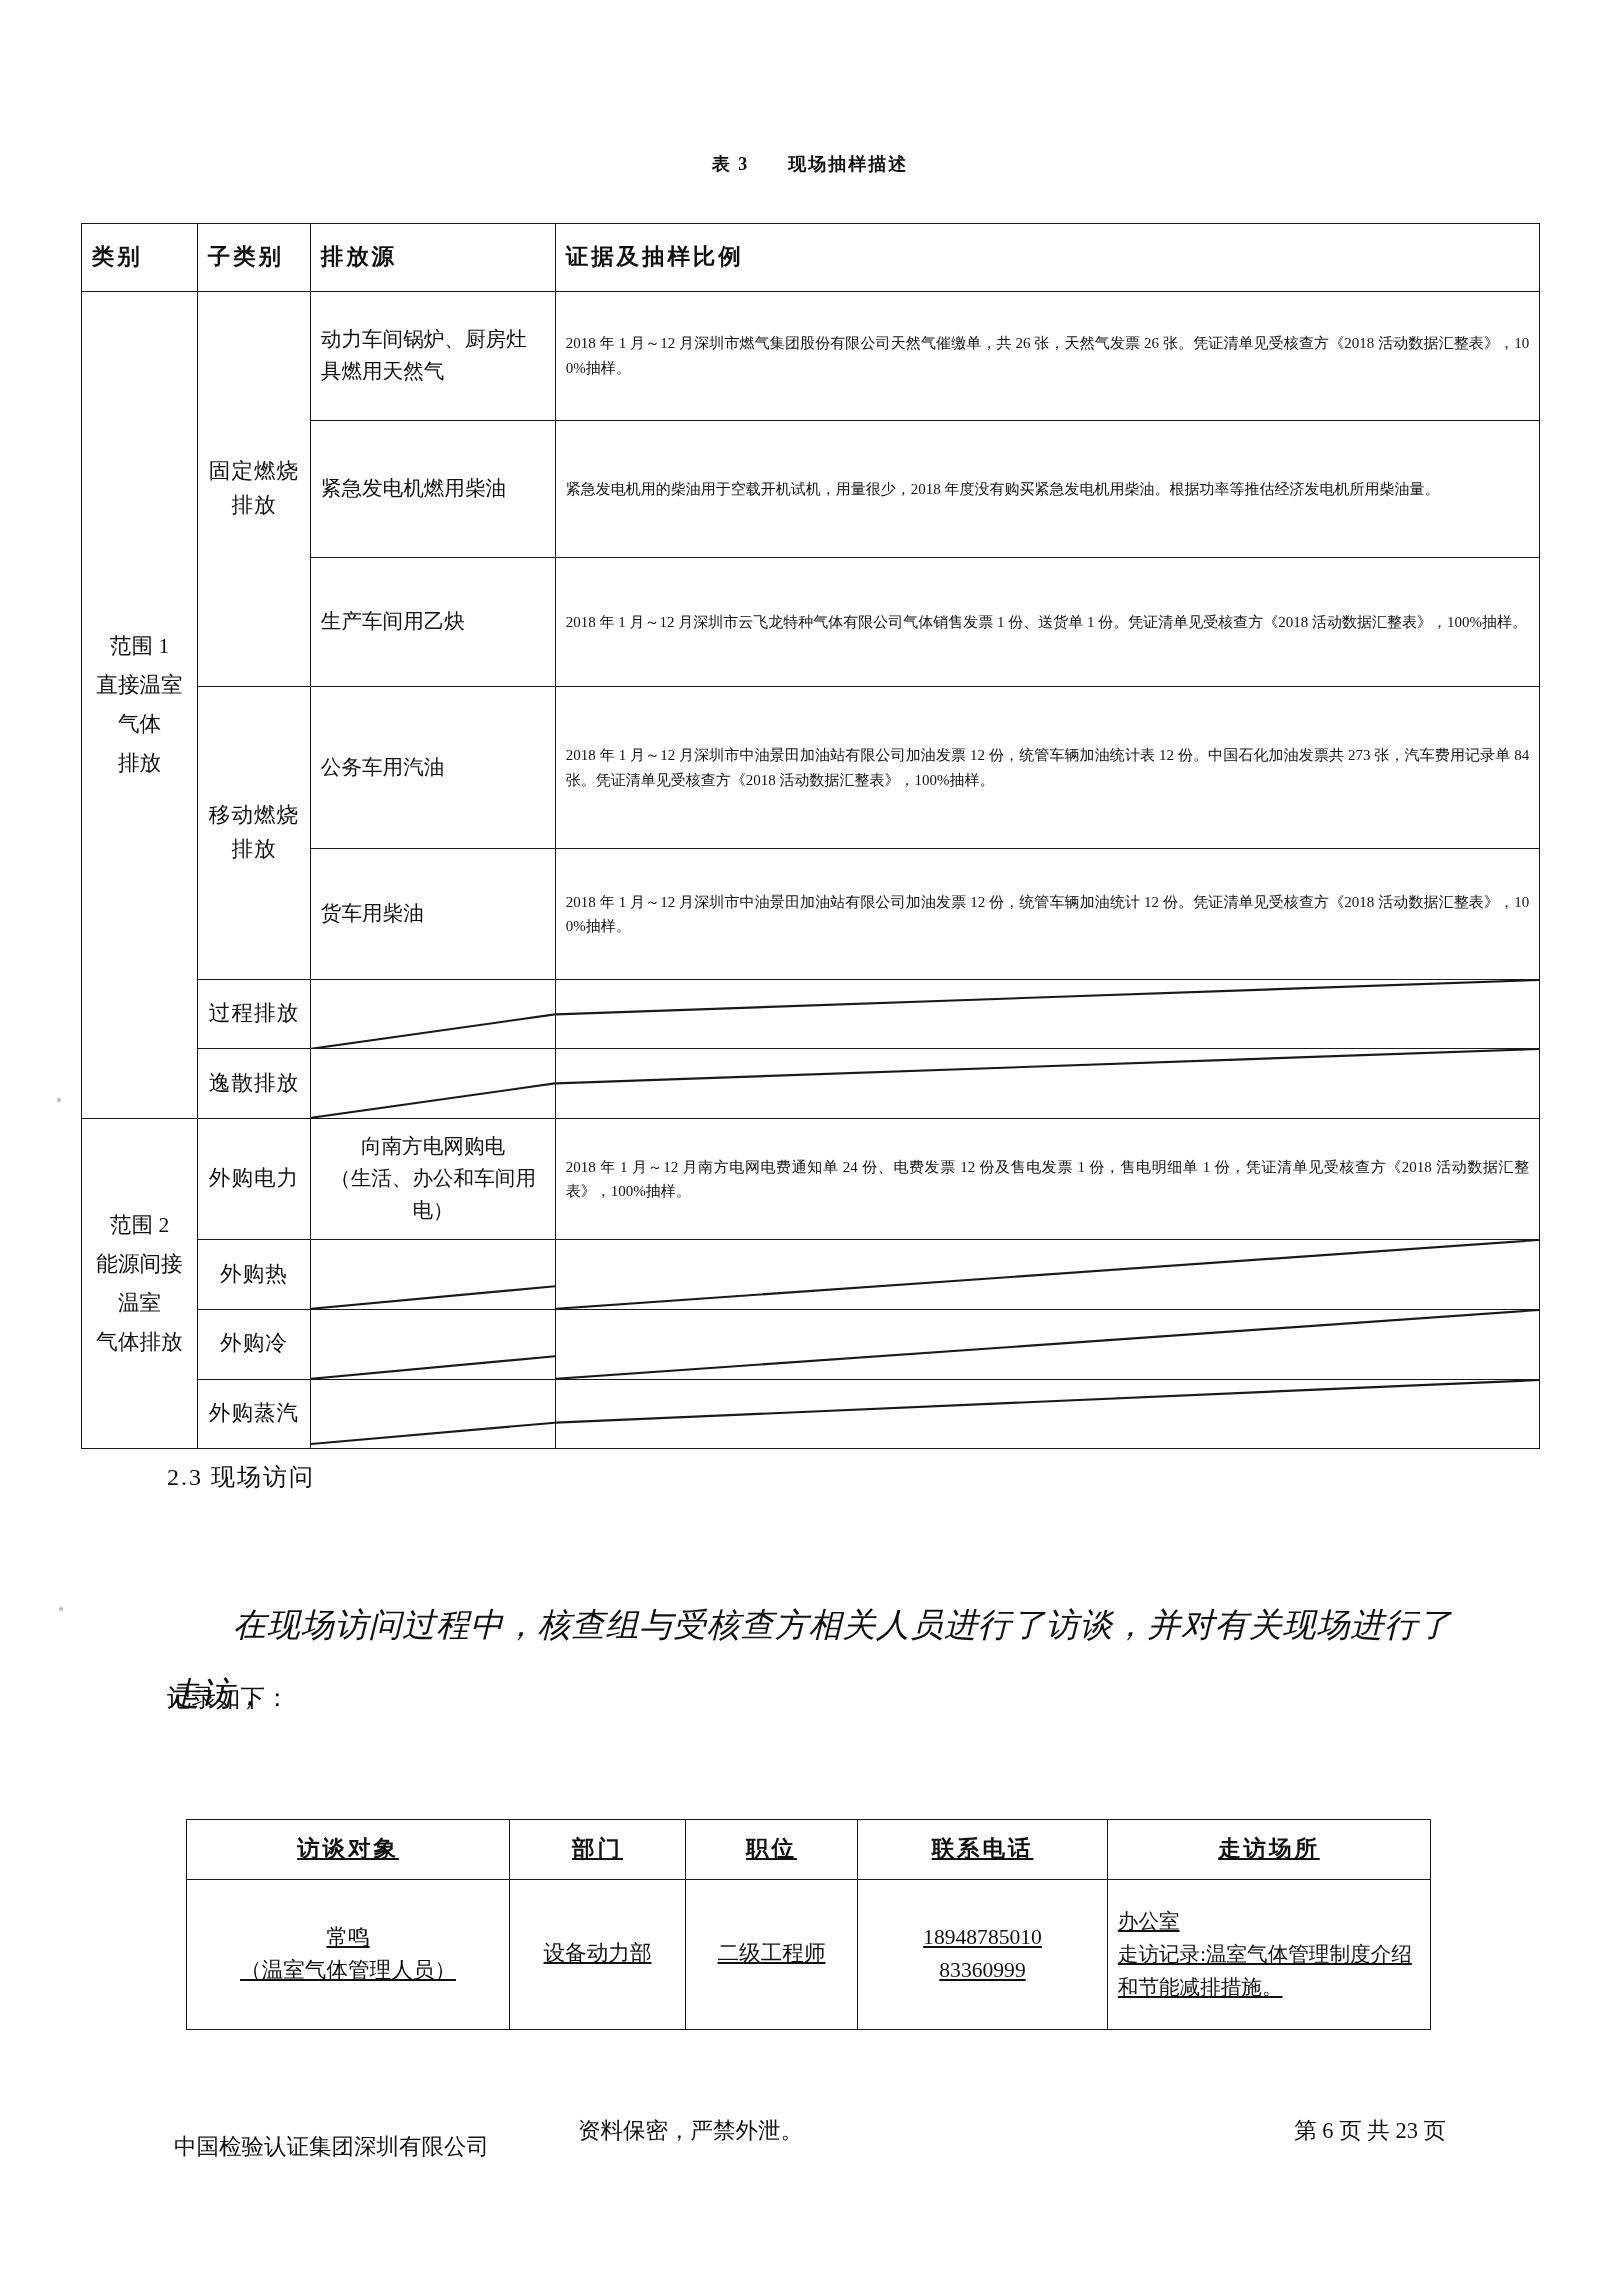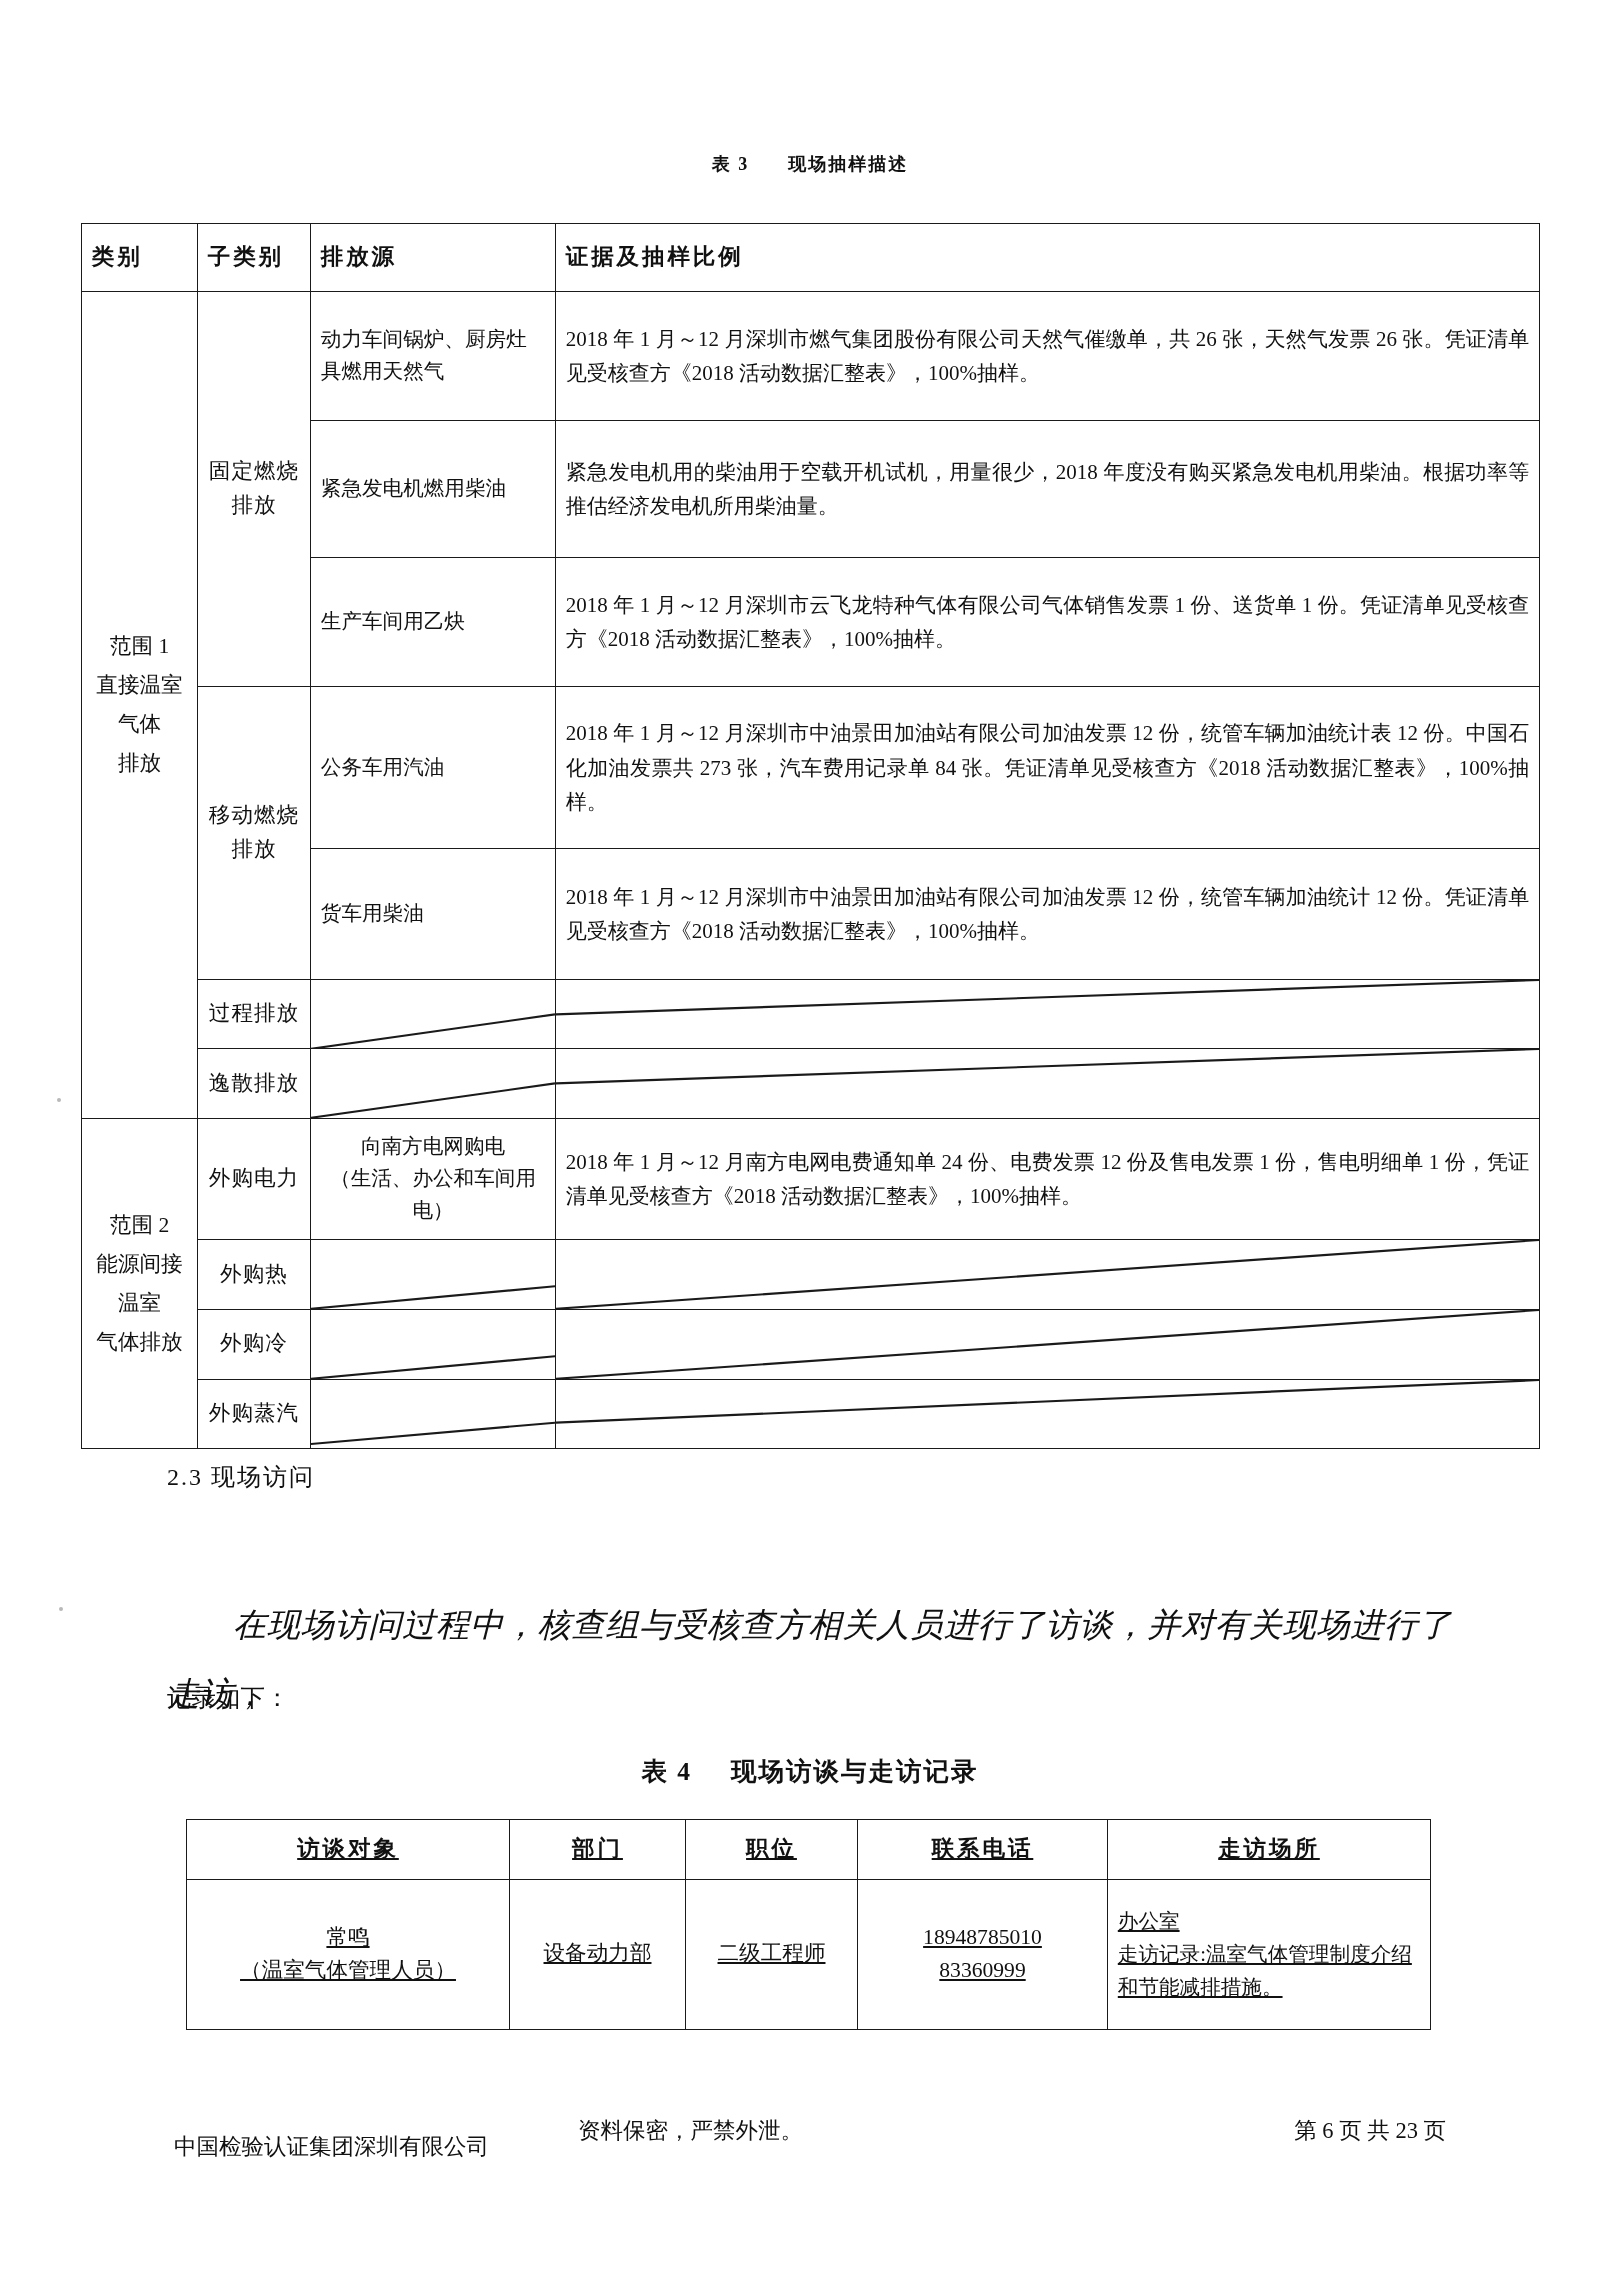--- a/index.html
+++ b/index.html
@@ -76,21 +76,21 @@
     text-align: center;
     font-size: 21.6px;
     line-height: 1.8;
   }
   .cell-sub {
     text-align: center;
     font-size: 21.6px;
     letter-spacing: 1px;
   }
   .evidence {
-    font-size: 21px;
+    font-size: 15px;
     line-height: 1.62;
     text-align: justify;
   }
   .diag {
     position: relative;
     padding: 0;
   }
   .diag svg { display:block; width:100%; height:100%; position:absolute; left:0; top:0; }
 
   .sec-title {
@@ -318,23 +318,20 @@
           </svg>
         </td>
       </tr>
     </tbody>
   </table>
 
   <div class="sec-title">2.3  现场访问</div>
   <div class="para1">在现场访问过程中，核查组与受核查方相关人员进行了访谈，并对有关现场进行了走访，</div>
   <div class="para2">记录如下：</div>
 
-  <div class="table4-title">
-    <span>表 4</span><span class="gap"></span><span>现场访谈与走访记录</span>
-  </div>
 
   <table class="grid t4">
     <colgroup>
       <col style="width:323px">
       <col style="width:176px">
       <col style="width:172px">
       <col style="width:250px">
       <col style="width:323px">
     </colgroup>
     <tbody>

